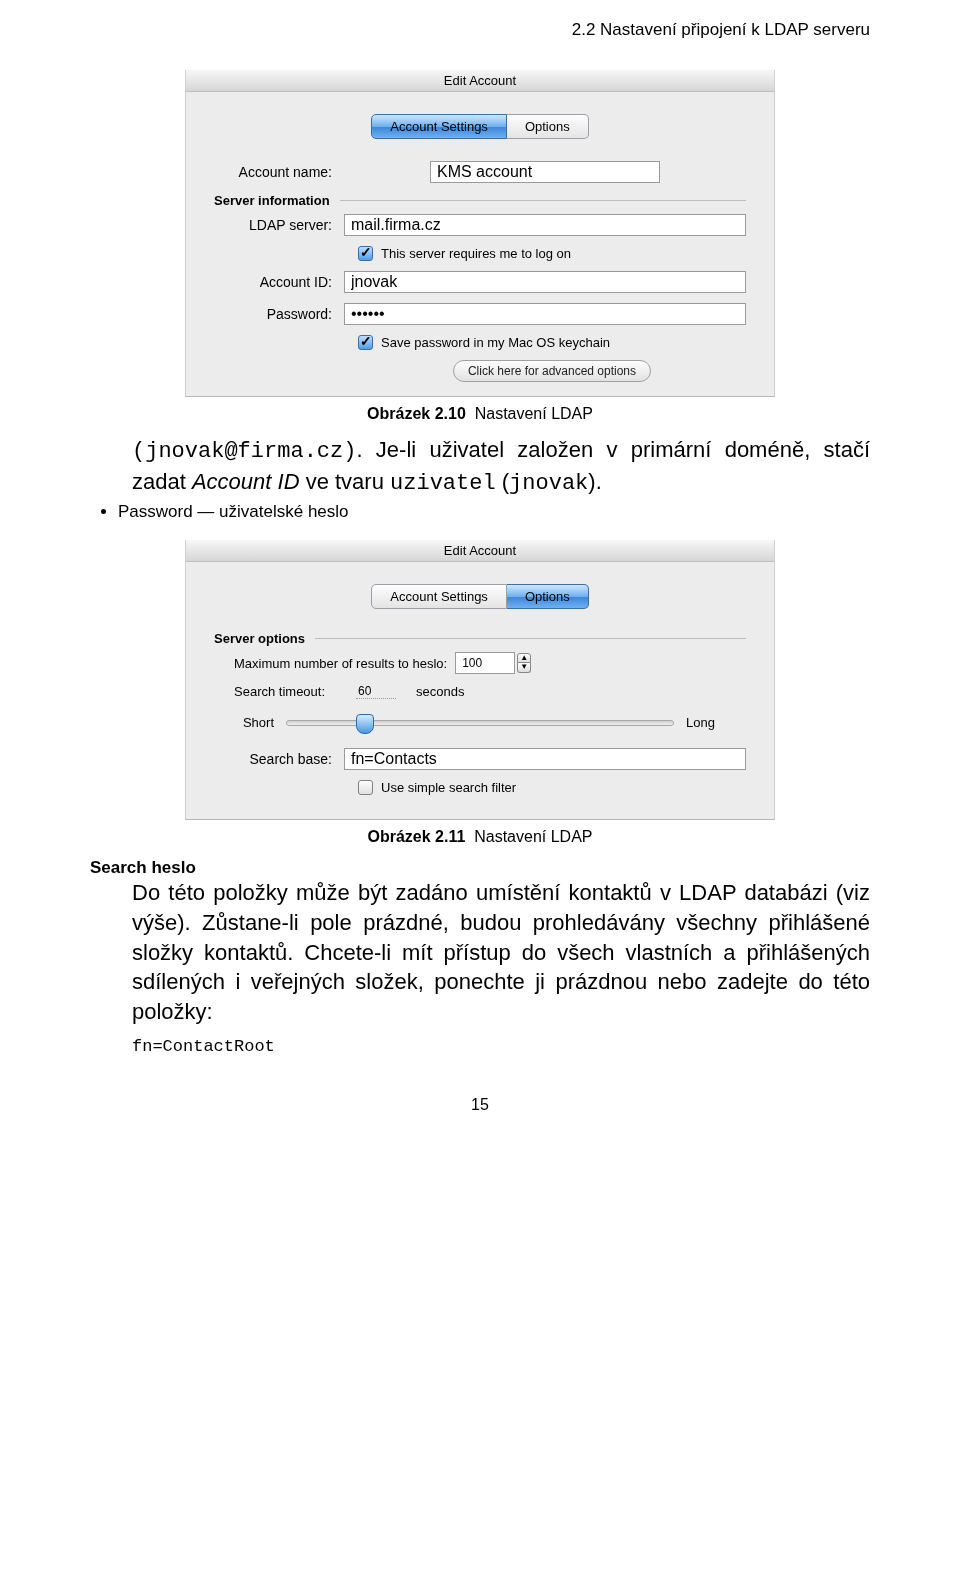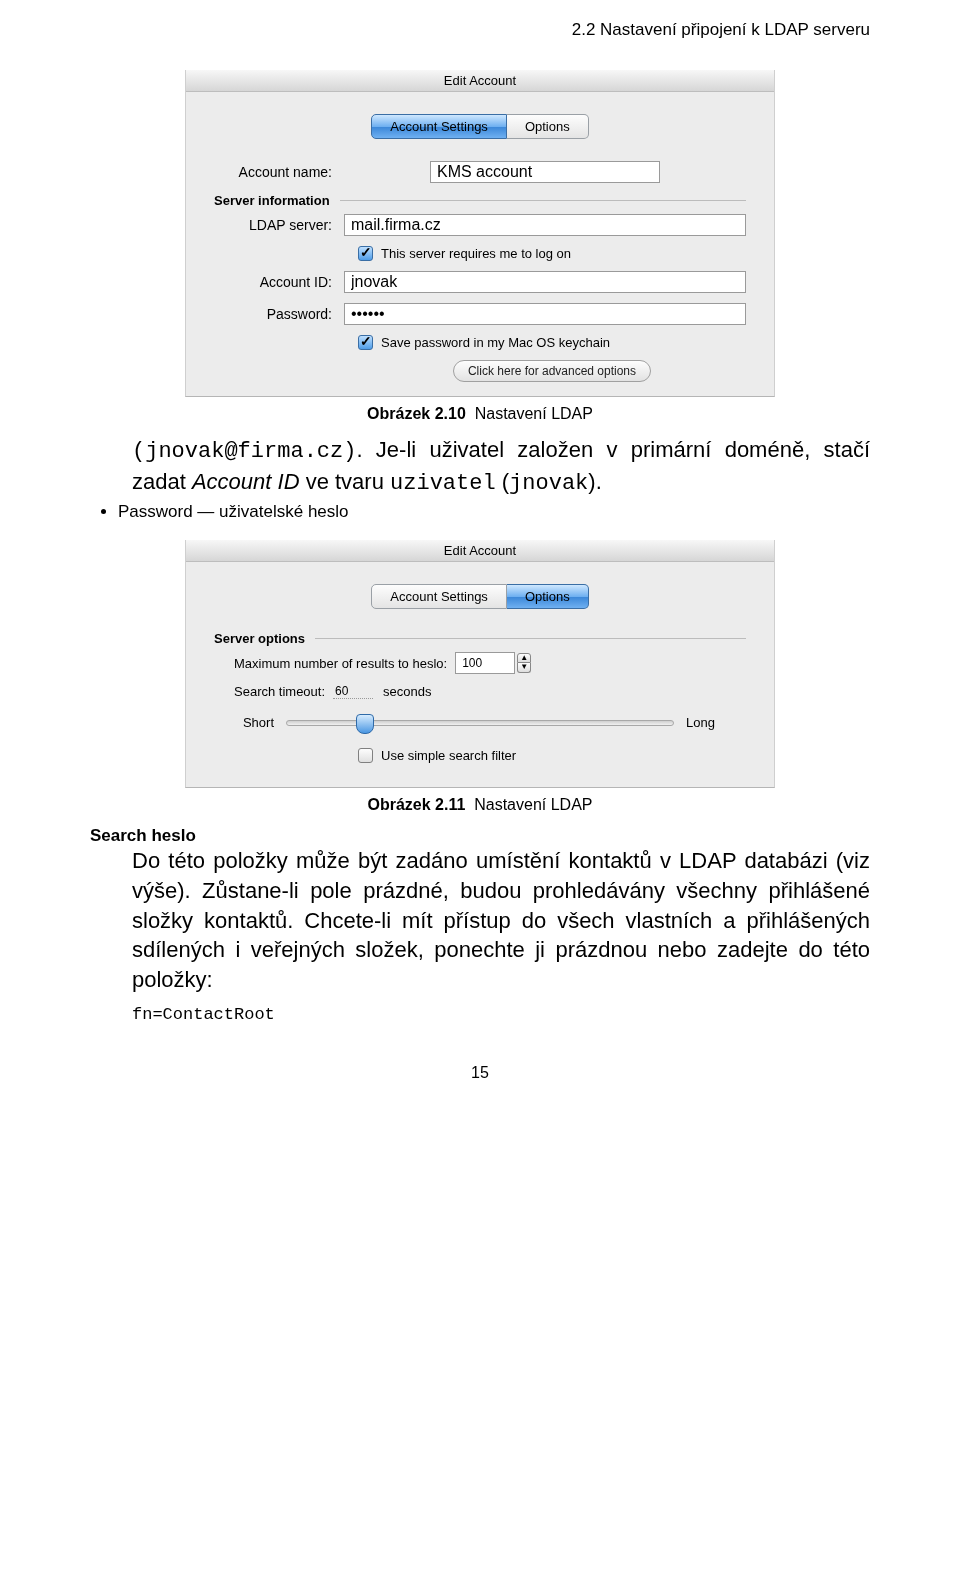--- a/index.html
+++ b/index.html
@@ -148,22 +148,22 @@
   }
   .slider-thumb {
     position:absolute; top:-7px; width:18px; height:20px;
     background: linear-gradient(#d6ecff,#4b97e2);
     border:1px solid #2f6aa8;
     border-radius: 4px 4px 8px 8px;
   }
 
   .inline-row { display:flex; align-items:center; font-size:13px; margin-bottom:10px; }
   .inline-row .lbl2 { margin-right:8px; }
-  .inline-row .after { margin-left:10px; }
-  .inline-input { width:40px; border:none; border-bottom:1px dotted #999; background:transparent; font-size:12px; text-align:left; padding:0 2px; font-family:"Lucida Grande",Arial,sans-serif;}
+  .inline-row .after { margin-left:20px; }
+  .inline-input { width:40px; border:none; border-bottom:1px dotted #999; background:transparent; font-size:12px; text-align:left; padding:0 2px; font-family:"Lucida Grande",Arial,sans-serif;margin-left:23px;}
 </style>
 </head>
 <body>
 
 <div class="page">
 
   <div class="running-header">2.2 Nastavení připojení k LDAP serveru</div>
 
   <div class="figure-wrap">
     <div class="mac-panel">
@@ -262,20 +262,24 @@
         </div>
 
         <div class="slider-row">
           <span class="end" style="text-align:right;">Short</span>
           <div class="slider-track">
             <div class="slider-thumb" id="slider-thumb" style="left: 18%;"></div>
           </div>
           <span class="end right">Long</span>
         </div>
 
+        <div class="form-row">
+          <div class="lbl">Search base:</div>
+          <div class="ctl"><input class="text" value="fn=Contacts" style=""></div>
+        </div>
 
         <div class="checkbox-row" style="margin-left:144px;">
           <div class="aqua-check"></div>
           <span>Use simple search filter</span>
         </div>
       </div>
     </div>
   </div>
 
   <div class="caption">

